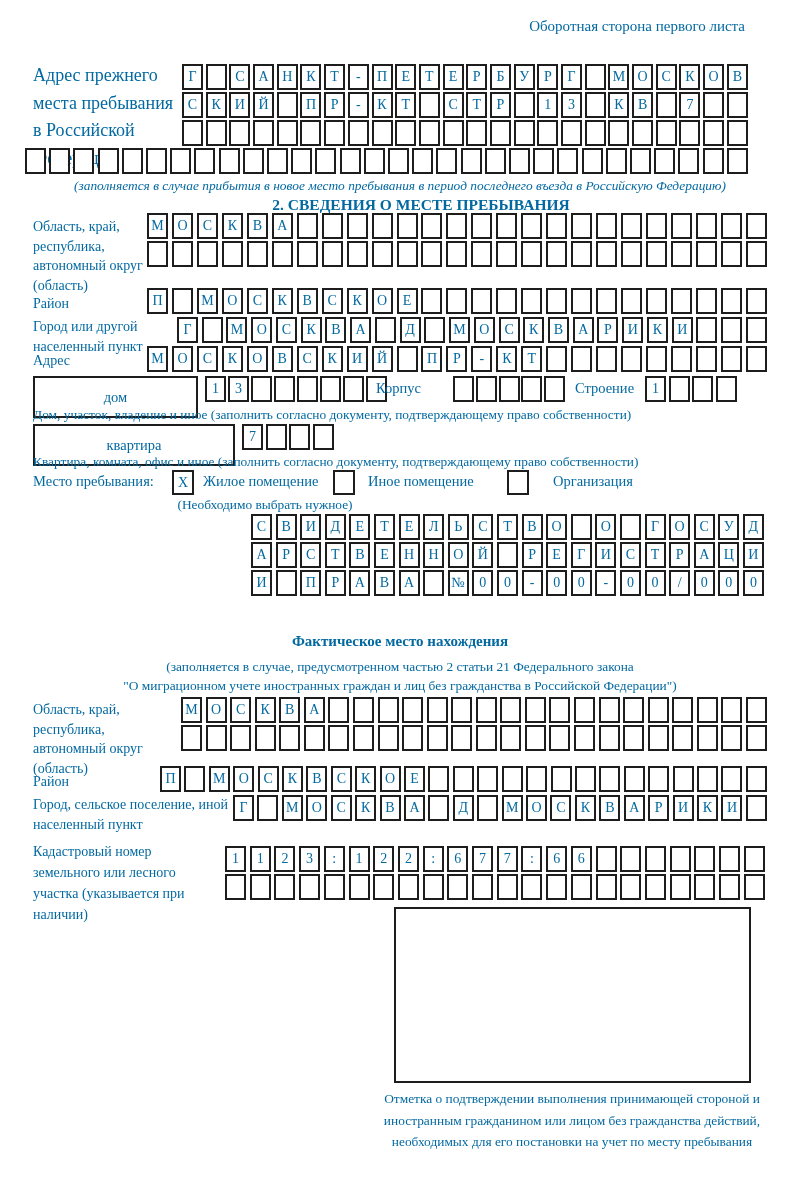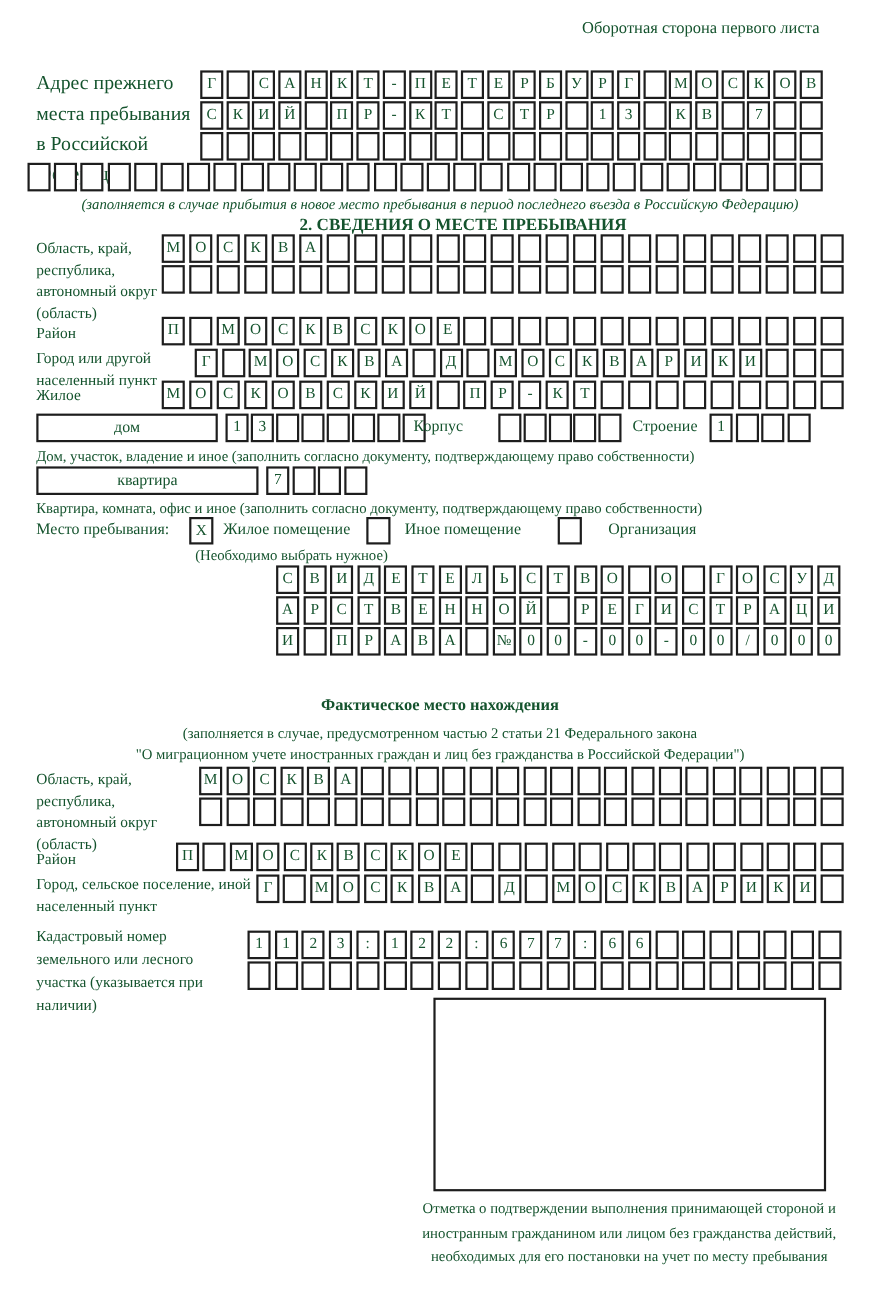--- a/index.html
+++ b/index.html
@@ -1,34 +1,34 @@
 <!DOCTYPE html>
 <html><head>
 <meta charset="utf-8">
 <style>
   html,body{margin:0;padding:0;background:#fff;}
   .page{
     position:relative;width:800px;height:1180px;background:#ffffff;
-    font-family:"Liberation Serif","DejaVu Serif",serif;color:#14532d;overflow:hidden;
+    font-family:"Liberation Serif","DejaVu Serif",serif;color:#0369a1;overflow:hidden;
   }
   .abs{position:absolute;}
   .lbl{font-size:14px;line-height:19.5px;}
   .lbl-wide{font-size:18px;line-height:27.5px;}
   .note{font-size:13.4px;line-height:18px;}
   .title{font-size:15.5px;font-weight:bold;text-align:center;width:800px;left:0;}
   .center{text-align:center;width:800px;left:0;}
   .cells{display:flex;justify-content:space-between;}
   .cell{
     box-sizing:border-box;flex:0 0 auto;width:21px;height:26px;
     border:2px solid #1d1d1d;background:#fff;
     display:flex;align-items:center;justify-content:center;
     font-size:14px;line-height:1;
   }
   .bigbox{
-    box-sizing:border-box;border:2px solid #1d1d1d;height:26px;
+    box-sizing:border-box;border:2px solid #1d1d1d;height:42px;
     display:flex;align-items:center;justify-content:center;font-size:14.5px;
   }
   .checkbox{
     box-sizing:border-box;width:22px;height:25px;border:2px solid #1d1d1d;
     display:flex;align-items:center;justify-content:center;font-size:14px;
   }
   .opt-label{font-size:14.5px;}
   .stamp{box-sizing:border-box;border:2px solid #1d1d1d;background:#fff;}
 </style>
 </head>
@@ -259,21 +259,21 @@
       <div class="cell">А</div>
       <div class="cell">Р</div>
       <div class="cell">И</div>
       <div class="cell">К</div>
       <div class="cell">И</div>
       <div class="cell"></div>
       <div class="cell"></div>
       <div class="cell"></div>
     </div>
 
-  <div class="abs lbl" style="top:351px;left:33px;">Жилое</div>
+  <div class="abs lbl" style="top:351px;left:33px;">Адрес</div>
   <div class="abs cells" style="top:346px;left:147px;width:620px;">
       <div class="cell">М</div>
       <div class="cell">О</div>
       <div class="cell">С</div>
       <div class="cell">К</div>
       <div class="cell">О</div>
       <div class="cell">В</div>
       <div class="cell">С</div>
       <div class="cell">К</div>
       <div class="cell">И</div>

